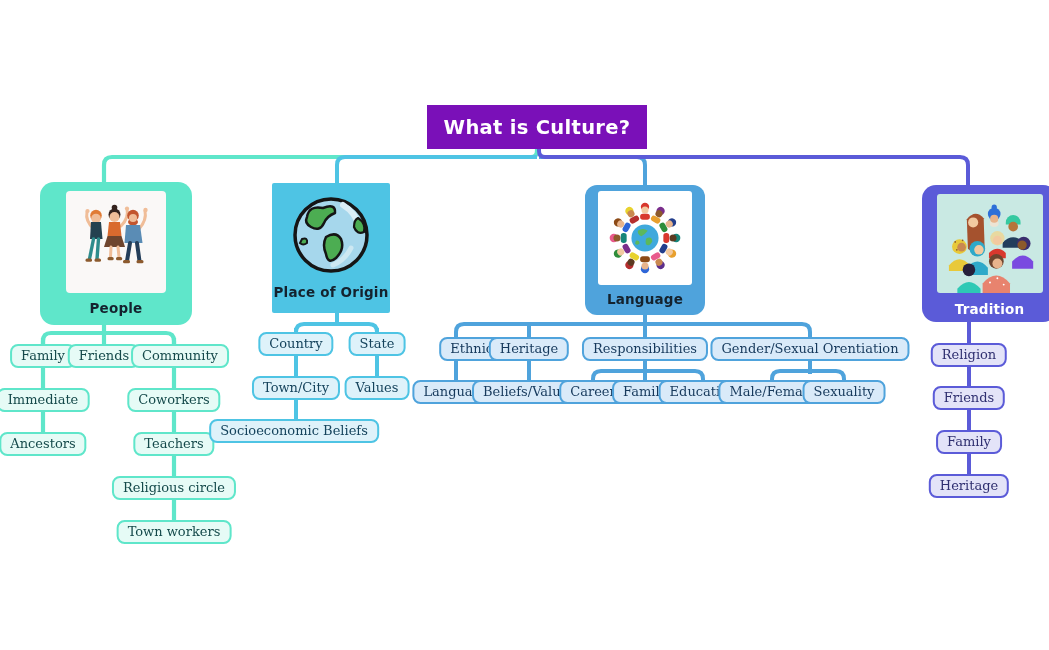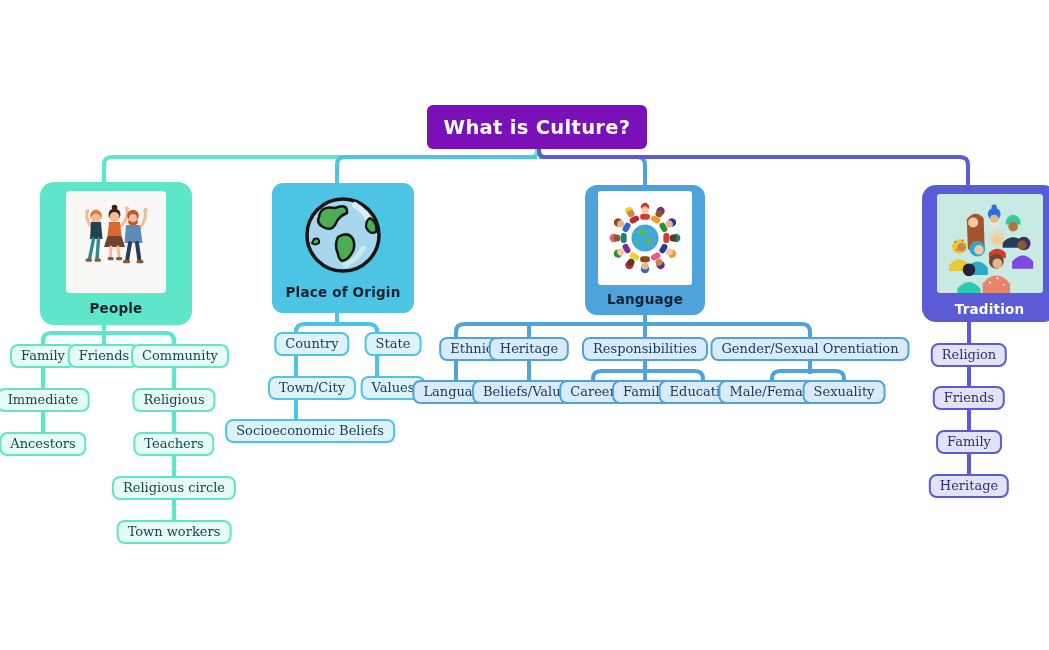--- a/index.html
+++ b/index.html
@@ -2,49 +2,49 @@
 <html style="--title-bg: #7a10b8; --people: #5fe6ca; --people-fill: #e6fbf6; --people-text: #14494a; --origin: #4ec4e4; --origin-fill: #def2fa; --origin-text: #15435c; --identity: #4fa3dc; --identity-fill: #d9eaf9; --identity-text: #16395c; --tradition: #5b5bd8; --tradition-fill: #e3e3f8; --tradition-text: #2f2f70;"><head>
 <meta charset="utf-8">
 <style>
   html,body{margin:0;padding:0;background:#ffffff;}
   .canvas{position:relative;width:1049px;height:650px;background:#ffffff;overflow:hidden;
           font-family:"DejaVu Sans",sans-serif;}
   svg.wires{position:absolute;left:0;top:0;z-index:0;}
   svg.wires path{fill:none;stroke-linejoin:round;}
 
   .root{position:absolute;left:427px;top:105px;width:220px;height:44px;z-index:2;
-        background:var(--title-bg);border-radius:6px;color:#ffffff;
+        background:var(--title-bg);border-radius:0;color:#ffffff;
         display:flex;align-items:center;justify-content:center;
         font-weight:bold;font-size:19.5px;letter-spacing:.3px;cursor:pointer;}
 
   .card{position:absolute;z-index:2;display:flex;flex-direction:column;align-items:center;cursor:pointer;}
   .card .img{overflow:hidden;flex:none;}
   .card .lbl{font-weight:bold;font-size:13.5px;letter-spacing:.2px;color:#14222e;}
 
   .card.people{left:40px;top:182px;width:152px;height:143px;background:var(--people);border-radius:14px;}
   .card.people .img{margin-top:9px;width:100px;height:102px;background:#faf8f7;border-radius:4px;}
   .card.people .lbl{margin-top:7px;}
 
-  .card.origin{left:272px;top:183px;width:142px;height:130px;background:var(--origin);border-radius:11px;}
+  .card.origin{left:272px;top:183px;width:118px;height:130px;background:var(--origin);border-radius:2px;}
   .card.origin .img{margin-top:5px;width:100px;height:96px;}
   .card.origin .lbl{margin-top:0;}
 
   .card.identity{left:585px;top:185px;width:120px;height:130px;background:var(--identity);border-radius:12px;}
   .card.identity .img{margin-top:6px;width:94px;height:94px;background:#ffffff;border-radius:3px;}
   .card.identity .lbl{margin-top:6px;}
 
   .card.tradition{left:902px;top:185px;width:135px;height:137px;background:var(--tradition);border-radius:14px;margin-left:20px;}
   .card.tradition .img{margin-top:9px;width:106px;height:99px;background:#c9e9e3;border-radius:3px;}
   .card.tradition .lbl{margin-top:8px;color:#ffffff;}
 
   .node{position:absolute;z-index:2;transform:translate(-50%,-50%);white-space:nowrap;cursor:pointer;
         font-family:"DejaVu Serif",serif;font-size:13px;line-height:15px;
         padding:2px 9px 3px;border-radius:8px;border:2.5px solid;}
   .node.n-people{background:var(--people-fill);border-color:var(--people);color:var(--people-text);}
-  .node.n-origin{background:var(--origin-fill);border-color:var(--origin);color:var(--origin-text);margin-left:16px;}
+  .node.n-origin{background:var(--origin-fill);border-color:var(--origin);color:var(--origin-text);}
   .node.n-identity{background:var(--identity-fill);border-color:var(--identity);color:var(--identity-text);}
   .node.n-tradition{background:var(--tradition-fill);border-color:var(--tradition);color:var(--tradition-text);}
 </style>
 </head>
 <body>
 
 <div class="canvas">
 
   <svg class="wires" width="1049" height="650">
     <g style="stroke:var(--people)" stroke-width="4.2">
@@ -245,21 +245,21 @@
       </svg>
     </div>
     <div class="lbl">Tradition</div>
   </div>
 
   <div class="node n-people" style="left:43px;top:356px">Family</div>
   <div class="node n-people" style="left:104px;top:356px">Friends</div>
   <div class="node n-people" style="left:180px;top:356px">Community</div>
   <div class="node n-people" style="left:43px;top:400px">Immediate</div>
   <div class="node n-people" style="left:43px;top:444px">Ancestors</div>
-  <div class="node n-people" style="left:174px;top:400px">Religious</div>
+  <div class="node n-people" style="left:174px;top:400px">Coworkers</div>
   <div class="node n-people" style="left:174px;top:444px">Teachers</div>
   <div class="node n-people" style="left:174px;top:488px">Religious circle</div>
   <div class="node n-people" style="left:174px;top:532px">Town workers</div>
 
   <div class="node n-origin" style="left:296px;top:344px">Country</div>
   <div class="node n-origin" style="left:377px;top:344px">State</div>
   <div class="node n-origin" style="left:296px;top:388px">Town/City</div>
   <div class="node n-origin" style="left:377px;top:388px">Values</div>
   <div class="node n-origin" style="left:294px;top:431px">Socioeconomic Beliefs</div>
 

